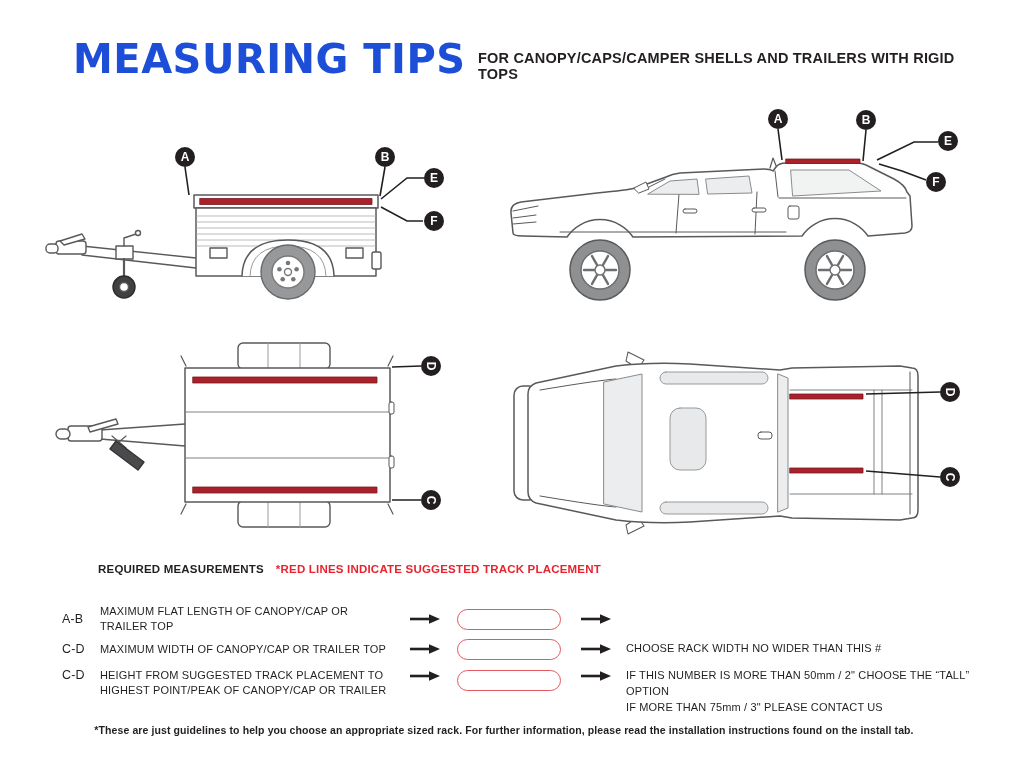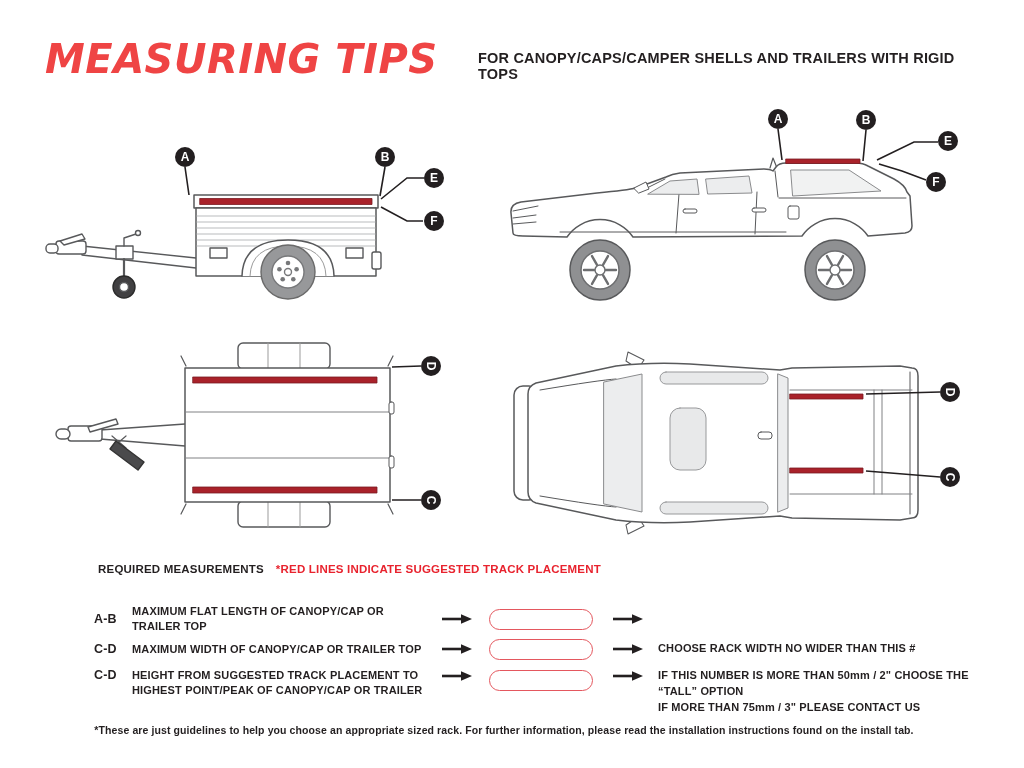--- a/index.html
+++ b/index.html
@@ -1,27 +1,27 @@
 <!DOCTYPE html>
 <html><head>
 <meta charset="utf-8">
 <style>
   html,body{margin:0;padding:0;background:#fff;}
   #canvas{position:relative;width:1024px;height:768px;background:#ffffff;overflow:hidden;
           font-family:"Liberation Sans",sans-serif;color:#231F20;}
   .abs{position:absolute;}
-  .title{left:45px;top:36px;font-size:40px;font-weight:800;letter-spacing:.5px;color:#ef4444;
-         font-family:"DejaVu Sans",sans-serif;font-style:italic;}
+  .title{left:73px;top:36px;font-size:40px;font-weight:800;letter-spacing:.5px;color:#1d4ed8;
+         font-family:"DejaVu Sans",sans-serif;}
   .subtitle{left:478px;top:50px;width:500px;font-size:14.5px;font-weight:bold;letter-spacing:.2px;color:#231F20;}
   svg text.mk{font-family:"Liberation Sans",sans-serif;font-weight:bold;font-size:12px;fill:#fff;text-anchor:middle;}
   .legend{left:62px;top:563px;display:flex;gap:12px;font-size:11.5px;font-weight:bold;letter-spacing:.2px;margin-left:36px;}
   .legend .red{color:#E8232E;}
   .rows{left:62px;top:604px;width:948px;}
   .mrow{display:grid;grid-template-columns:38px 300px 50px 118px 56px 1fr;align-items:center;
-        font-size:11px;font-weight:bold;letter-spacing:.15px;min-height:30px;margin-left:32px;}
+        font-size:11px;font-weight:normal;letter-spacing:.15px;min-height:30px;}
   .mrow.tall{align-items:start;padding-top:4px;min-height:48px;}
   .mrow .key{font-size:12.5px;}
   .mrow .desc{line-height:1.35;padding-right:6px;}
   .mrow .arrow{display:block;margin:0 auto;}
   .mrow.tall .arrow, .mrow.tall .pill{margin-top:2px;}
   .pill{width:104px;height:21px;border:1.5px solid #E4575E;border-radius:12px;justify-self:center;box-sizing:border-box;}
   .mrow.tall .pill{margin-left:auto;margin-right:auto;}
   .result{line-height:1.45;padding-left:2px;}
   .footnote{left:0;right:16px;top:724px;text-align:center;font-size:10.5px;font-weight:bold;letter-spacing:.1px;}
 </style>

